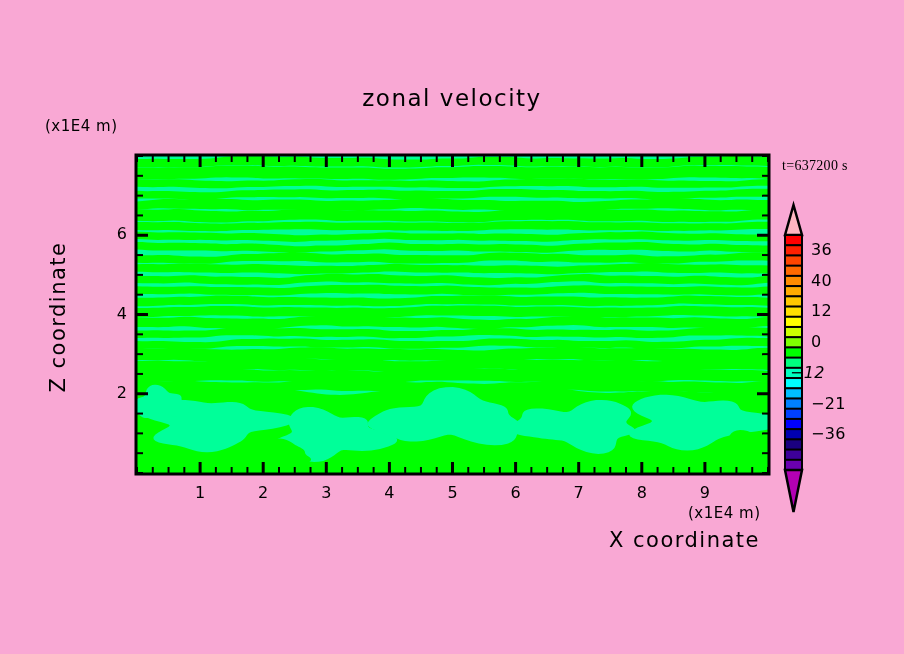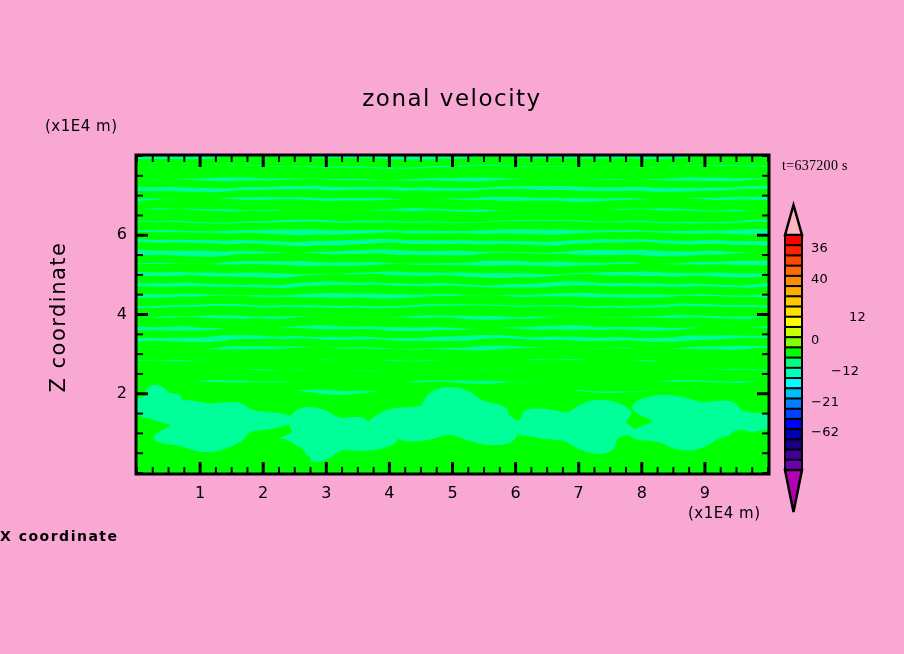--- a/index.html
+++ b/index.html
@@ -45,44 +45,43 @@
     left: 782px;
     top: 158px;
     font-size: 14px;
     letter-spacing: 0.3px;
     font-family: Liberation Serif, serif;
   }
   #xlabel {
     left: 0;
     top: 528px;
     width: 760px;
-    text-align: left;
-    font-size: 14px;
+    text-align: right;
+    font-size: 21px;
     letter-spacing: 1.5px;
-    font-weight: bold;
   }
   #ylabel {
     left: -42px;
     top: 305px;
     width: 200px;
     text-align: center;
     font-size: 21px;
     letter-spacing: 1.5px;
     transform: rotate(-90deg);
     transform-origin: center center;
   }
   .tick-label {
     position: absolute;
     font-size: 16px;
     color: #000;
     text-align: center;
   }
   .cb-label {
     position: absolute;
-    font-size: 13px;
+    font-size: 16px;
     color: #000;
     white-space: pre;
     letter-spacing: 0.3px;
   }
   svg { display: block; }
 </style>
 </head>
 <body>
 
 <div id="root">
@@ -302,20 +301,20 @@
       <div class="tick-label" style="left: 684.9px; top: 483px; width: 40px;">9</div>
     </div>
   <div id="yticklabels">
       <div class="tick-label" style="left: 99px; top: 382.75px; width: 28px; text-align: right;">2</div>
       <div class="tick-label" style="left: 99px; top: 303.5px; width: 28px; text-align: right;">4</div>
       <div class="tick-label" style="left: 99px; top: 224.25px; width: 28px; text-align: right;">6</div>
     </div>
   <div id="cbticklabels">
       <div class="cb-label" style="left: 811px; top: 240.326px;">36</div>
       <div class="cb-label" style="left: 811px; top: 270.978px;">40</div>
-      <div class="cb-label" style="left: 811px; top: 309px; margin-left: 38px;">12</div>
+      <div class="cb-label" style="left: 811px; top: 301px;">12</div>
       <div class="cb-label" style="left: 811px; top: 332.283px;">0</div>
-      <div class="cb-label" style="left: 831px; top: 362.935px;">−12</div>
+      <div class="cb-label" style="left: 790px; top: 362.935px; font-style: italic;">−12</div>
       <div class="cb-label" style="left: 811px; top: 393.587px;">−21</div>
-      <div class="cb-label" style="left: 811px; top: 424.239px;">−62</div>
+      <div class="cb-label" style="left: 811px; top: 424.239px;">−36</div>
     </div>
 
 </div>
 
 </body></html>

